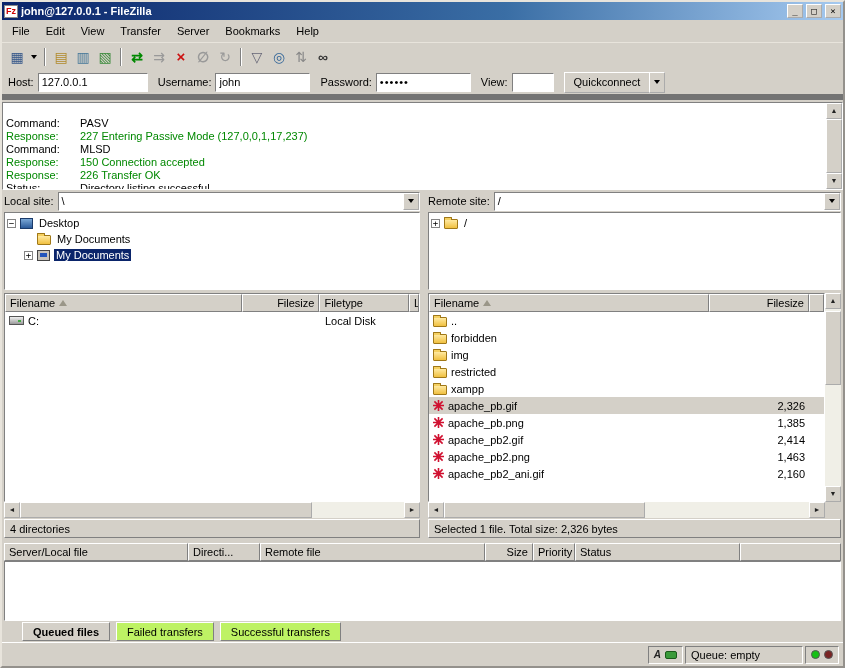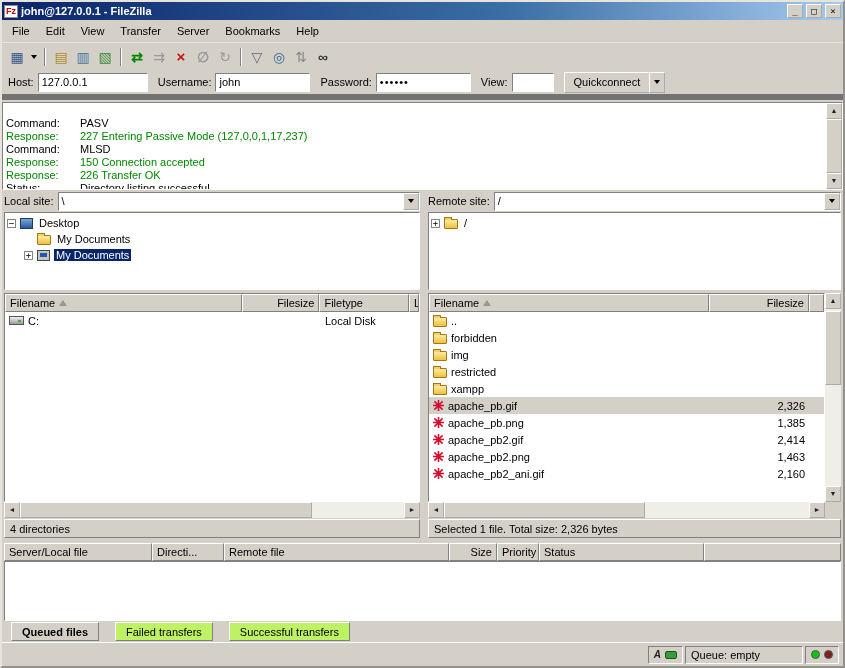--- a/index.html
+++ b/index.html
@@ -98,24 +98,24 @@
   .fcell{padding:0 4px;overflow:hidden;display:flex;align-items:center;gap:4px}
   .fc-name{width:238px}.fc-size{width:78px;justify-content:flex-end}.fc-type{width:90px}
   .rfc-name{width:280px}.rfc-size{width:100px;justify-content:flex-end}
   .fstar{flex:none}
 
   .pstatus{height:19px;flex:none;display:flex;align-items:center;padding:0 5px;background:#d4d0c8;border:1px solid;border-color:#fff #808080 #808080 #fff;margin-top:1px}
 
   
   .queuearea{flex:none;padding:0 2px;margin-top:5px;display:flex;flex-direction:column}
   .queuebody{height:60px;background:#fff;border:1px solid;border-color:#808080 #fff #fff #808080}
-  .qc0{width:148px}.qc1{width:72px}.qc2{width:225px}.qc3{width:48px}.qc4{width:42px}.qc5{width:165px}
-
-  
-  .tabs{height:21px;flex:none;display:flex;align-items:flex-start;padding:1px 0 0 9px;gap:16px}
+  .qc0{width:184px}.qc1{width:72px}.qc2{width:225px}.qc3{width:48px}.qc4{width:42px}.qc5{width:165px}
+
+  
+  .tabs{height:21px;flex:none;display:flex;align-items:flex-start;padding:1px 0 0 20px;gap:6px}
   .tab{height:19px;padding:3px 10px;background:#bef264;border:1px solid;border-color:#fff #808080 #808080 #fff;white-space:nowrap}
   .tab.active{background:#d4d0c8;font-weight:bold}
 
   
   .statusbar{height:24px;flex:none;display:flex;align-items:center;justify-content:flex-end;gap:2px;padding:2px 4px;border-top:1px solid #fff}
   .seg{height:18px;border:1px solid;border-color:#808080 #fff #fff #808080;display:flex;align-items:center;padding:0 5px;gap:4px;white-space:nowrap}
   .seg-queue{width:118px}
   .dticon{font-weight:bold;font-style:italic;font-size:10px;color:#222}
   .chipicon{width:12px;height:8px;background:#3a9a3a;border:1px solid #1a5a1a;border-radius:2px}
   .led{width:9px;height:9px;border-radius:50%;border:1px solid #555}

